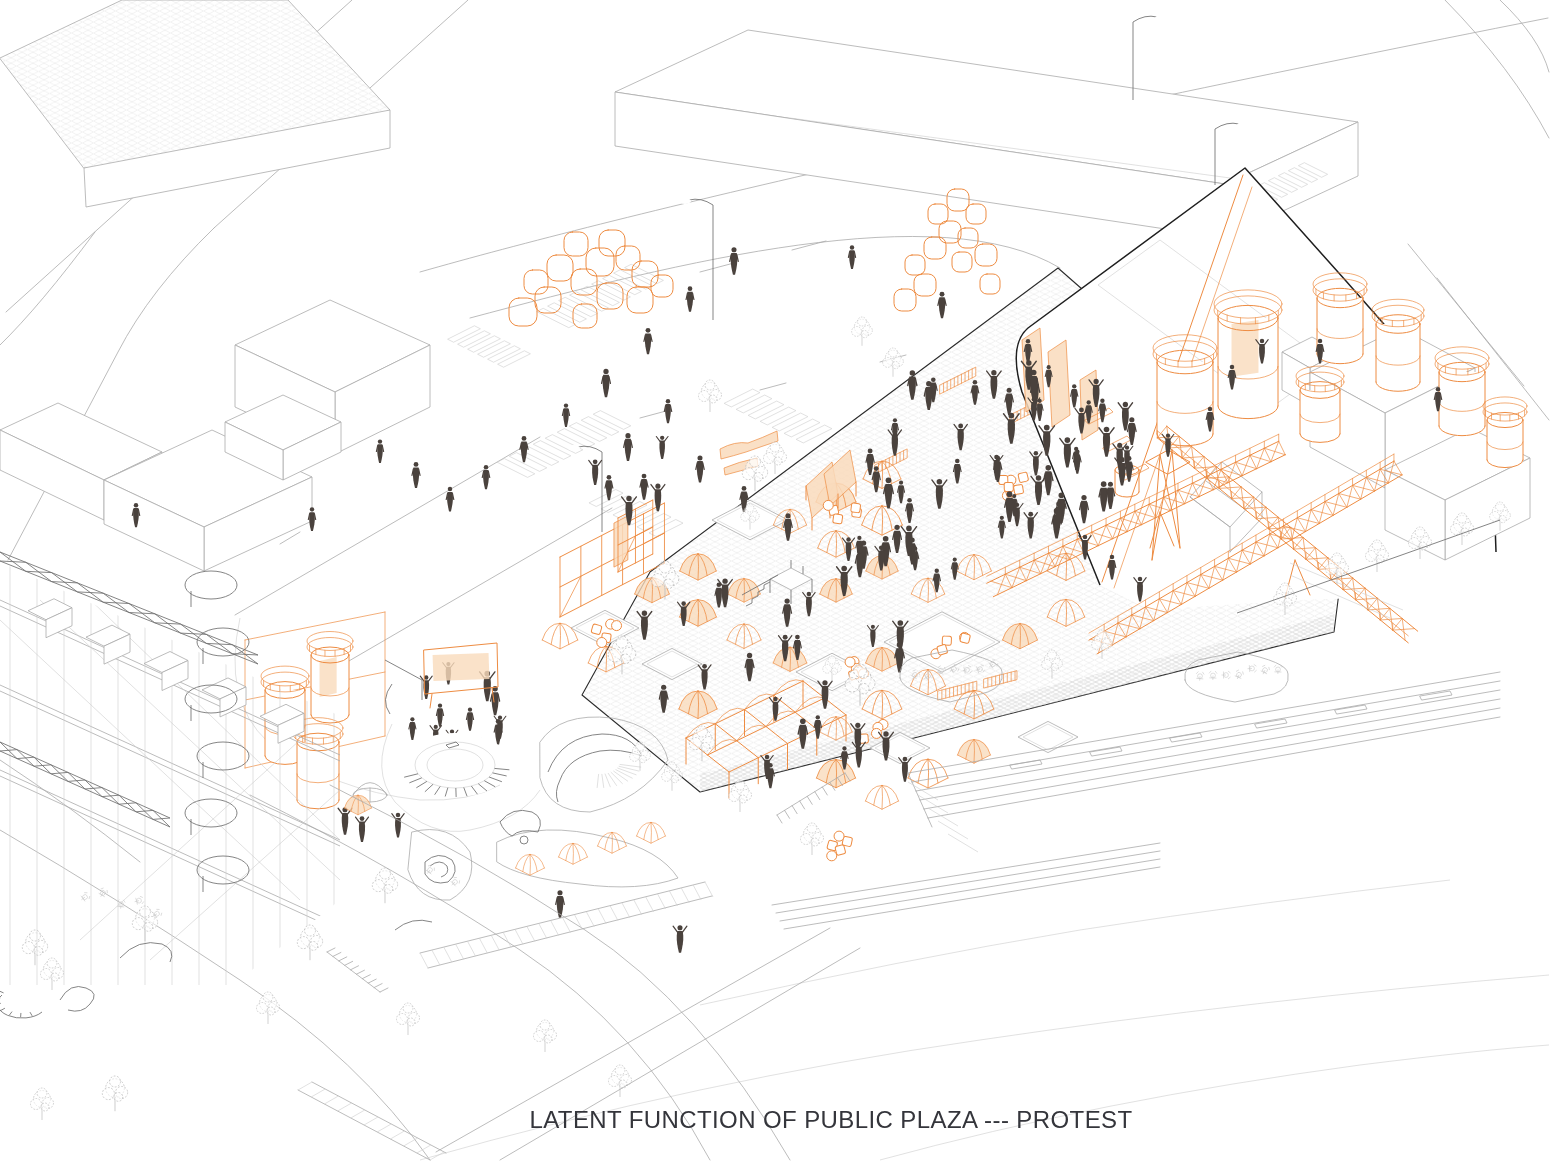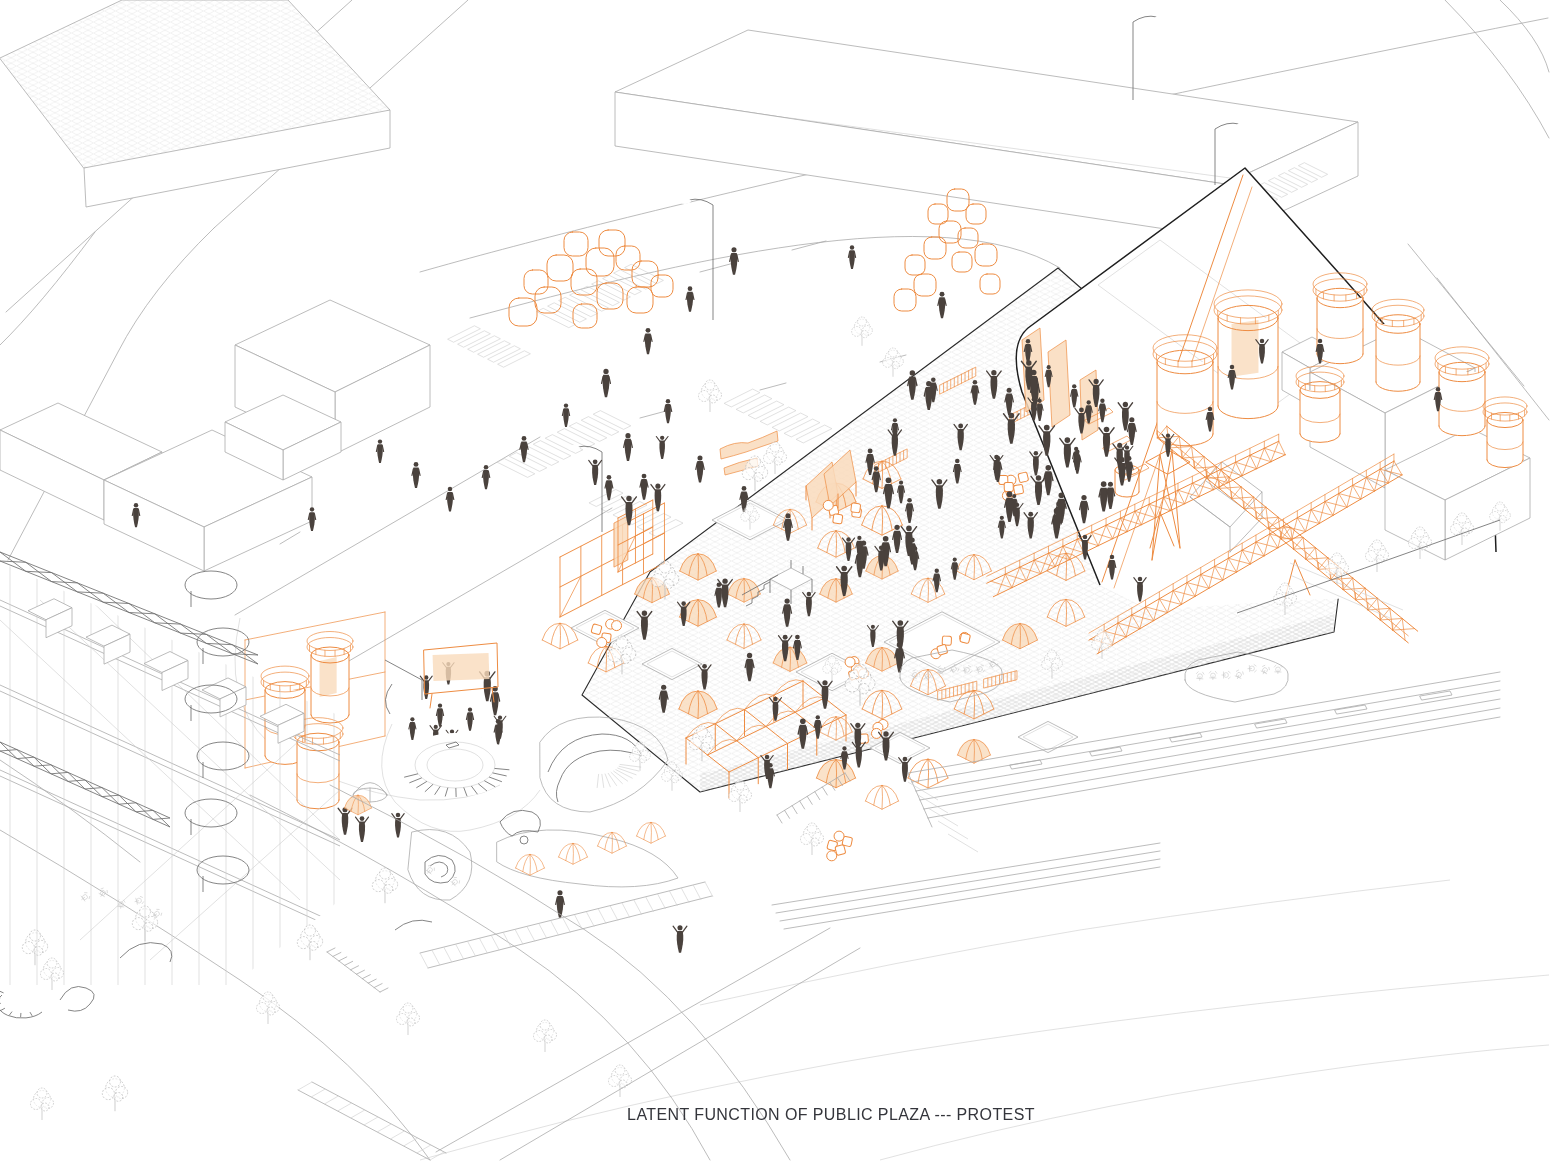--- a/index.html
+++ b/index.html
@@ -17,21 +17,21 @@
   .orgt{stroke-width:.7;}
   .peach{fill:var(--peach);stroke:var(--orange);stroke-width:.7;fill-opacity:.85;}
   .peachNS{fill:var(--peach);stroke:none;opacity:.8;}
   .figf{fill:var(--fig);stroke:none;}
   .figs{stroke:var(--fig);stroke-width:1.2;fill:none;stroke-linecap:round;}
   .tree{stroke:#BDBDBD;stroke-width:.7;fill:#ffffff;fill-opacity:.5;}
   .scrib{stroke-dasharray:1.7 1.4;}
   .drum{stroke:var(--orange);stroke-width:1;fill:#fff;}
   .pav {fill:url(#pav);}
   .caption{position:absolute;top:1106px;left:0;width:100%;text-align:center;text-indent:112px;
-           font-size:16px;letter-spacing:.4px;color:#34353b;}
+           font-size:24px;letter-spacing:.4px;color:#34353b;}
 </style>
 </head>
 <body>
 
 <div class="stage">
   <svg id="scene" width="1550" height="1161" viewBox="0 0 1550 1161">
     <defs>
       <pattern id="pav" width="11" height="5.5" patternUnits="userSpaceOnUse">
         <path d="M0,2.75 L5.5,0 L11,2.75 L5.5,5.5 Z" fill="none" stroke="#E3E3E3" stroke-width="0.5"></path>
       </pattern>

